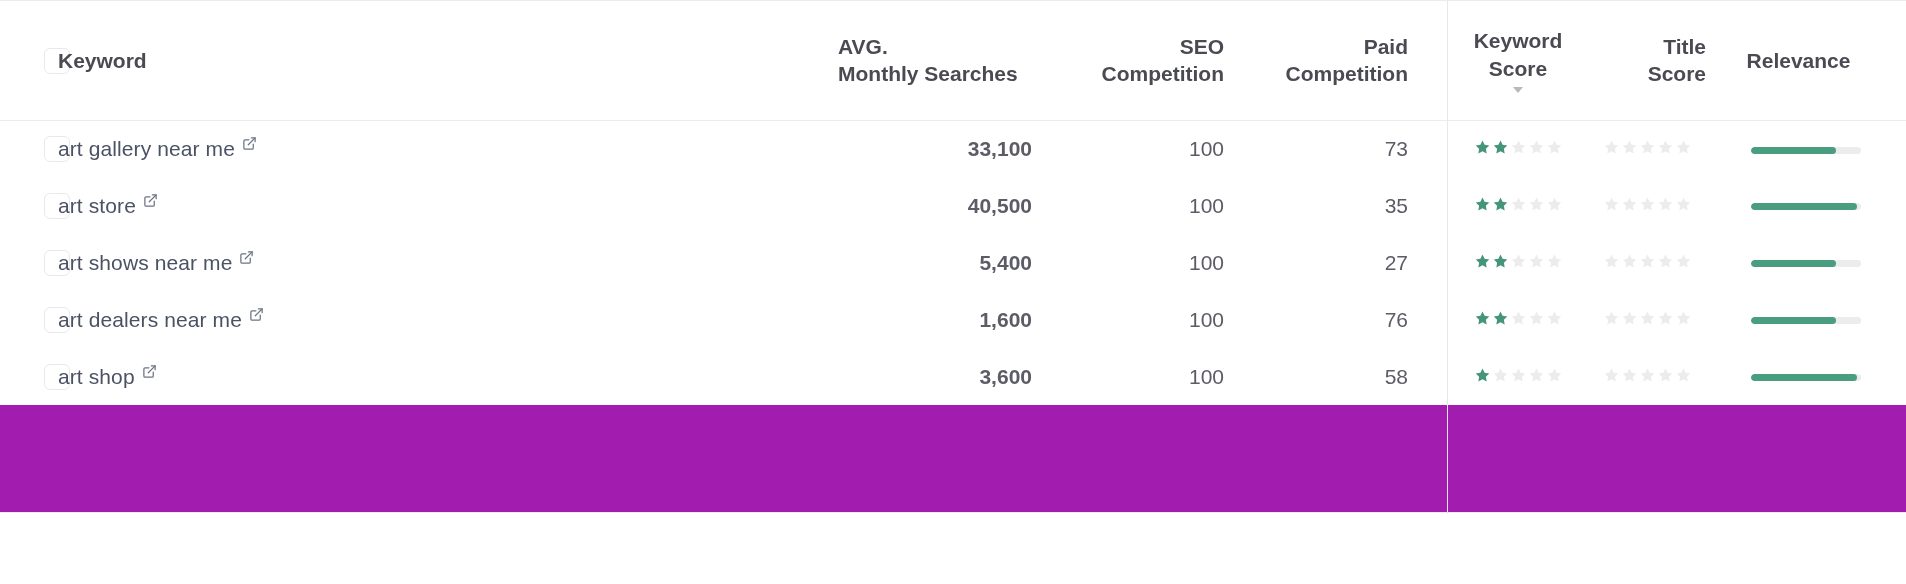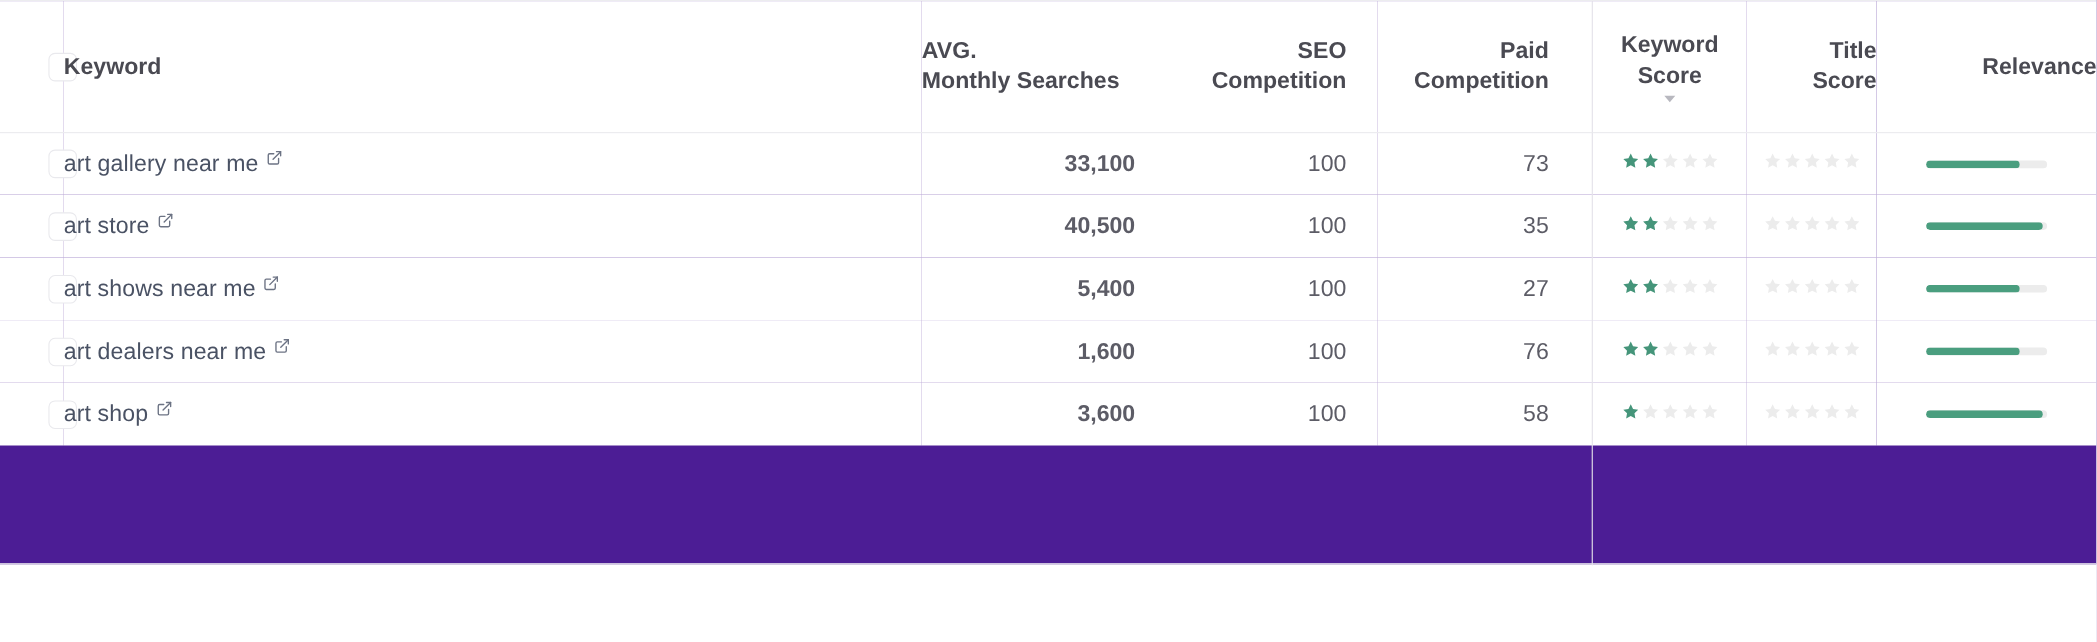--- a/index.html
+++ b/index.html
@@ -21,21 +21,21 @@
     overflow: hidden;
   }
 
   
   .table-card {
     position: absolute;
     left: 0;
     top: 0;
     width: 1906px;
     height: 513px;
-    background: #4c1d95;
+    background: #a21caf;
     border-top: 1px solid #ececef;
     border-bottom: 1px solid #ececef;
   }
 
   
   .vertical-divider {
     position: absolute;
     left: 1447px;
     top: 0;
     width: 1px;
@@ -63,21 +63,21 @@
     background: #ffffff;
   }
 
   th.col-check  { width: 58px;  }
   th.col-kw     { width: 780px; text-align: left; }
   th.col-avg    { width: 242px; text-align: left; padding-right: 48px; }
   th.col-seo    { width: 172px; text-align: right; padding-right: 28px; }
   th.col-paid   { width: 196px; text-align: right; padding-right: 40px; margin-top: 26px; }
   th.col-kscore { width: 140px; text-align: center; }
   th.col-tscore { width: 118px; text-align: right; }
-  th.col-rel    { width: 200px; text-align: right; padding-right: 0; }
+  th.col-rel    { width: 200px; text-align: center; padding-right: 15px; }
 
   .th-inner { display: block; }
   .th-line  { display: block; white-space: nowrap; }
 
   .sort-caret {
     display: block;
     margin: 5px auto 0 auto;
     width: 0;
     height: 0;
     border-left: 5px solid transparent;

